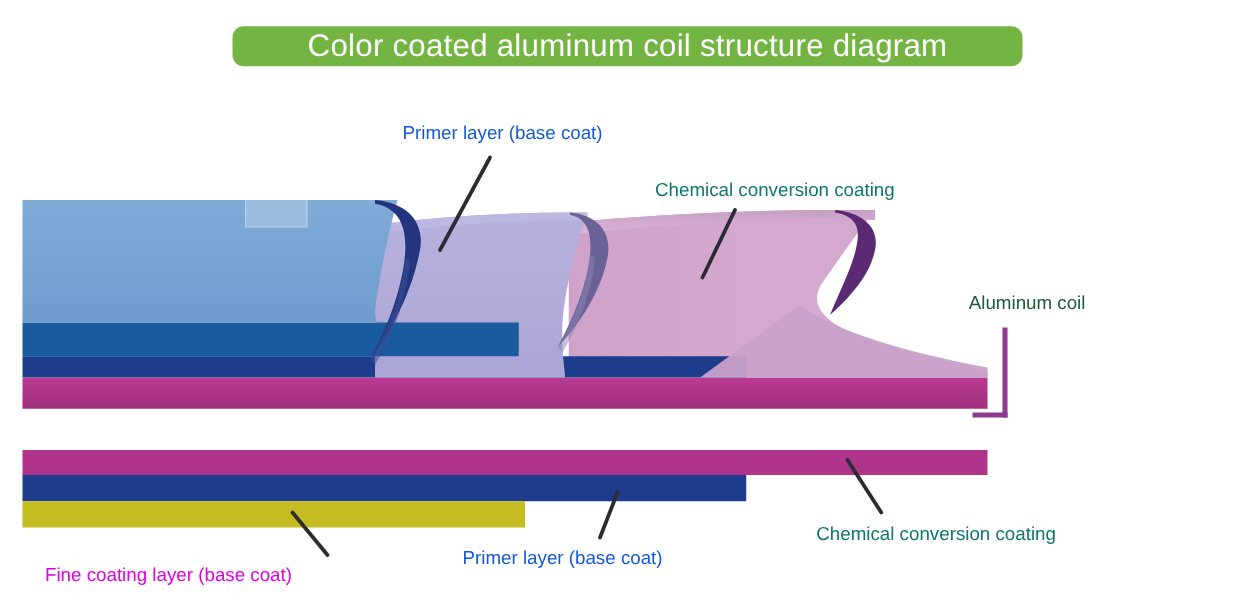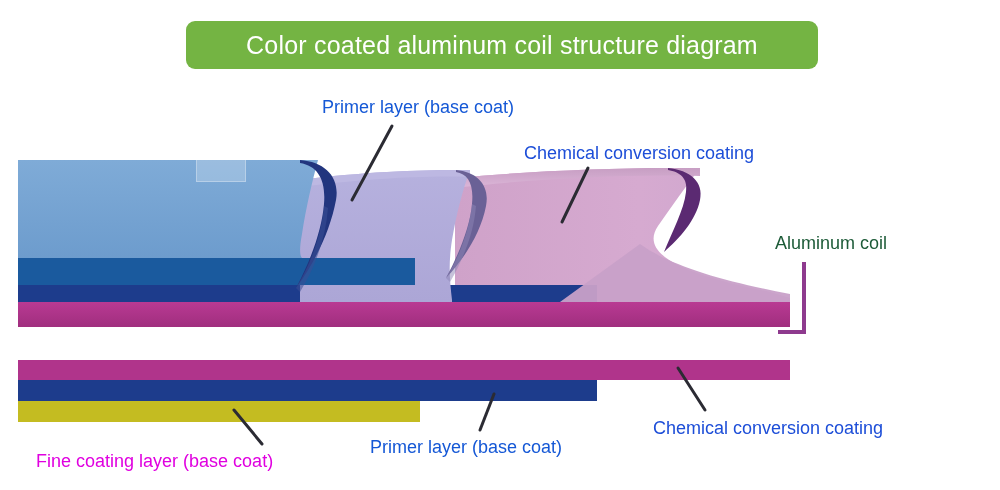--- a/index.html
+++ b/index.html
@@ -18,44 +18,44 @@
     background: #ffffff;
     overflow: hidden;
   }
 
   
   #title-banner {
     position: absolute;
     left: 186px;
     top: 21px;
     width: 632px;
-    height: 48px;
+    height: 32px;
     background: #74b443;
     border-radius: 9px;
     display: flex;
     align-items: center;
     justify-content: center;
   }
   #title-text {
     color: #ffffff;
     font-size: 25px;
     letter-spacing: 0.2px;
     white-space: nowrap;
   }
 
   
   .label {
     position: absolute;
     white-space: nowrap;
-    font-size: 18px;
+    font-size: 15px;
     line-height: 22px;
   }
   .label.magenta { color: #e000e0; }
   .label.blue    { color: #1558d6; }
-  .label.red     { color: #1d4ed8; }
+  .label.red     { color: #0f766e; }
   .label.green   { color: #1d5b38; }
 
   #label-top-coat        { left: 36px;  top: 118px; }
   #label-primer-top      { left: 322px; top: 96px;  }
   #label-chem-top        { left: 524px; top: 142px; }
   #label-aluminum        { left: 775px; top: 232px; }
   #label-fine-bottom     { left: 36px;  top: 450px; }
   #label-primer-bottom   { left: 370px; top: 436px; }
   #label-chem-bottom     { left: 653px; top: 417px; }
 

